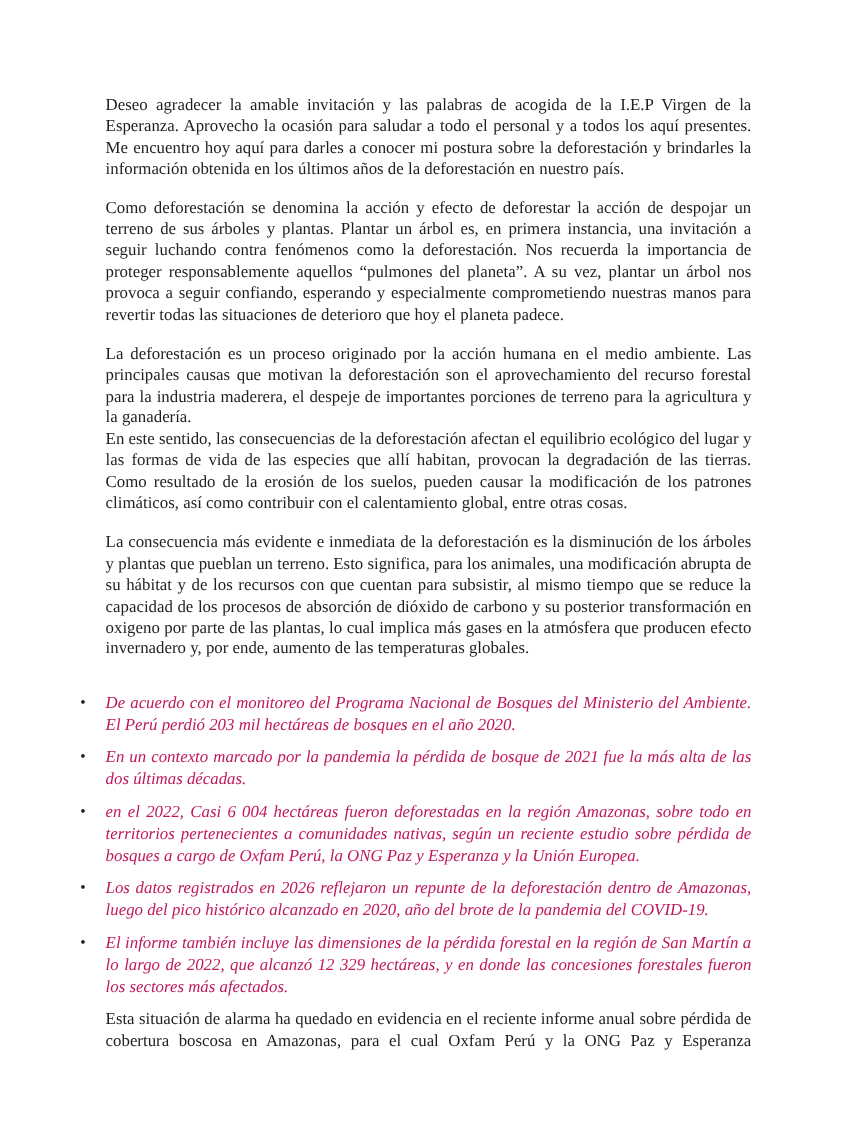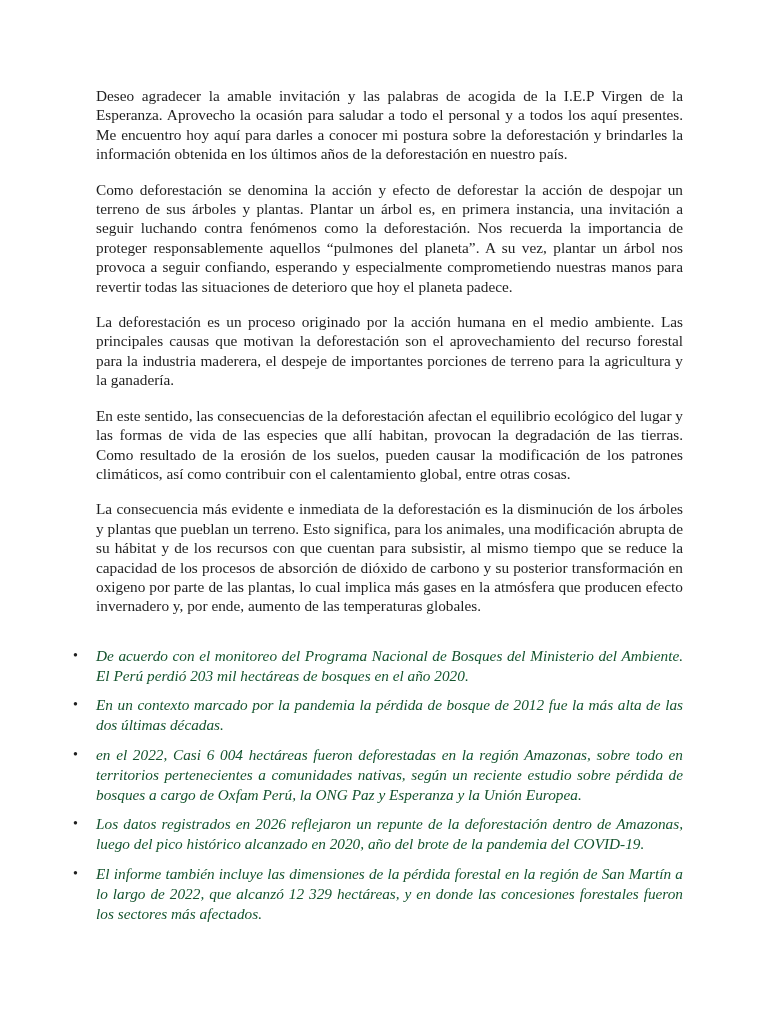--- a/index.html
+++ b/index.html
@@ -26,21 +26,21 @@
     color: #1e1e1e;
   }
   .para {
     font-size: 15.3px;
     line-height: 19.4px;
     text-align: justify;
     margin: 0 0 16px 0;
     color: #1e1e1e;
   }
   .para.no-gap-after {
-    margin-bottom: 16px;
+    margin-bottom: 0;
   }
   .para.gap-before {
   }
   .para.closing {
     margin-top: 10px;
     margin-bottom: 0;
     text-align-last: justify;
   }
   .bullets {
     list-style: none;
@@ -58,21 +58,21 @@
     font-size: 14px;
     line-height: 19.8px;
     color: #1e1e1e;
   }
   .bullet-text {
     flex: 1 1 auto;
     font-style: italic;
     font-size: 15.3px;
     line-height: 19.8px;
     text-align: justify;
-    color: #14532d;
+    color: #be185d;
   }
 </style>
 </head>
 <body>
 
 <div class="page">
   <div class="content">
 
     <p class="para">Deseo agradecer la amable invitación y las palabras de acogida de la I.E.P Virgen de la Esperanza. Aprovecho la ocasión para saludar a todo el personal y a todos los aquí presentes. Me encuentro hoy aquí para darles a conocer mi postura sobre la deforestación y brindarles la información obtenida en los últimos años de la deforestación en nuestro país.</p>
 
@@ -84,31 +84,32 @@
 
     <p class="para gap-before">La consecuencia más evidente e inmediata de la deforestación es la disminución de los árboles y plantas que pueblan un terreno. Esto significa, para los animales, una modificación abrupta de su hábitat y de los recursos con que cuentan para subsistir, al mismo tiempo que se reduce la capacidad de los procesos de absorción de dióxido de carbono y su posterior transformación en oxigeno por parte de las plantas, lo cual implica más gases en la atmósfera que producen efecto invernadero y, por ende, aumento de las temperaturas globales.</p>
 
     <ul class="bullets">
       <li class="bullet-item">
         <span class="bullet-marker">•</span>
         <span class="bullet-text">De acuerdo con el monitoreo del Programa Nacional de Bosques del Ministerio del Ambiente. El Perú perdió 203 mil hectáreas de bosques en el año 2020.</span>
       </li>
       <li class="bullet-item">
         <span class="bullet-marker">•</span>
-        <span class="bullet-text">En un contexto marcado por la pandemia la pérdida de bosque de 2012 fue la más alta de las dos últimas décadas.</span>
+        <span class="bullet-text">En un contexto marcado por la pandemia la pérdida de bosque de 2021 fue la más alta de las dos últimas décadas.</span>
       </li>
       <li class="bullet-item">
         <span class="bullet-marker">•</span>
         <span class="bullet-text">en el 2022, Casi 6 004 hectáreas fueron deforestadas en la región Amazonas, sobre todo en territorios pertenecientes a comunidades nativas, según un reciente estudio sobre pérdida de bosques a cargo de Oxfam Perú, la ONG Paz y Esperanza y la Unión Europea.</span>
       </li>
       <li class="bullet-item">
         <span class="bullet-marker">•</span>
         <span class="bullet-text">Los datos registrados en 2026 reflejaron un repunte de la deforestación dentro de Amazonas, luego del pico histórico alcanzado en 2020, año del brote de la pandemia del COVID-19.</span>
       </li>
       <li class="bullet-item">
         <span class="bullet-marker">•</span>
         <span class="bullet-text">El informe también incluye las dimensiones de la pérdida forestal en la región de San Martín a lo largo de 2022, que alcanzó 12 329 hectáreas, y en donde las concesiones forestales fueron los sectores más afectados.</span>
       </li>
     </ul>
 
+    <p class="para closing">Esta situación de alarma ha quedado en evidencia en el reciente informe anual sobre pérdida de cobertura boscosa en Amazonas, para el cual Oxfam Perú y la ONG Paz y Esperanza</p>
 
   </div>
 </div>
 
 </body></html>

